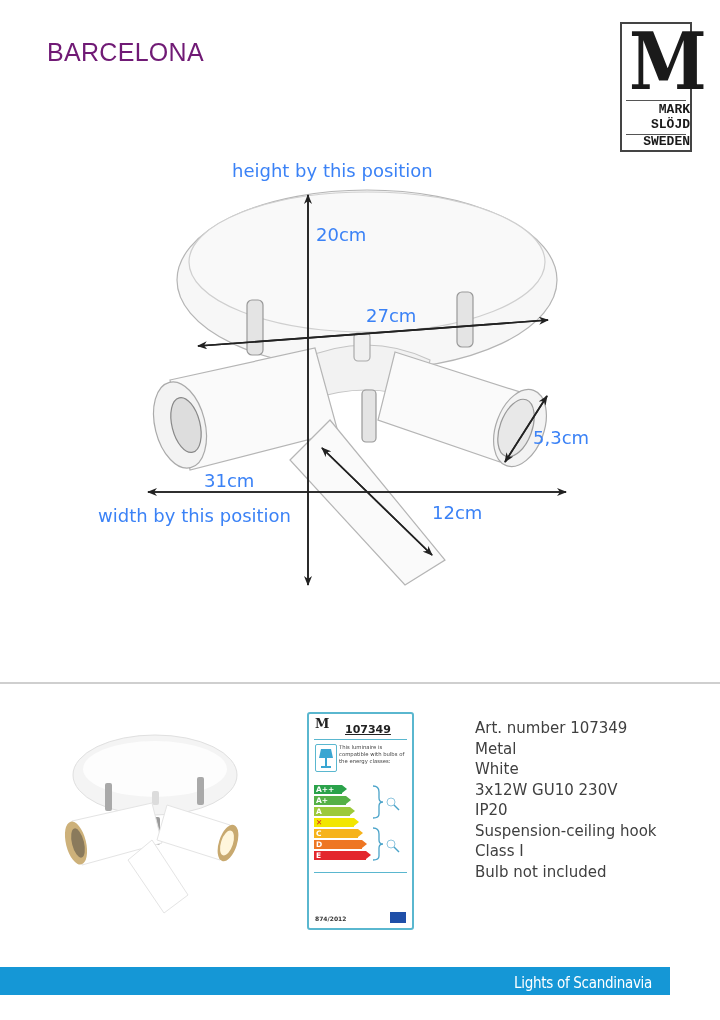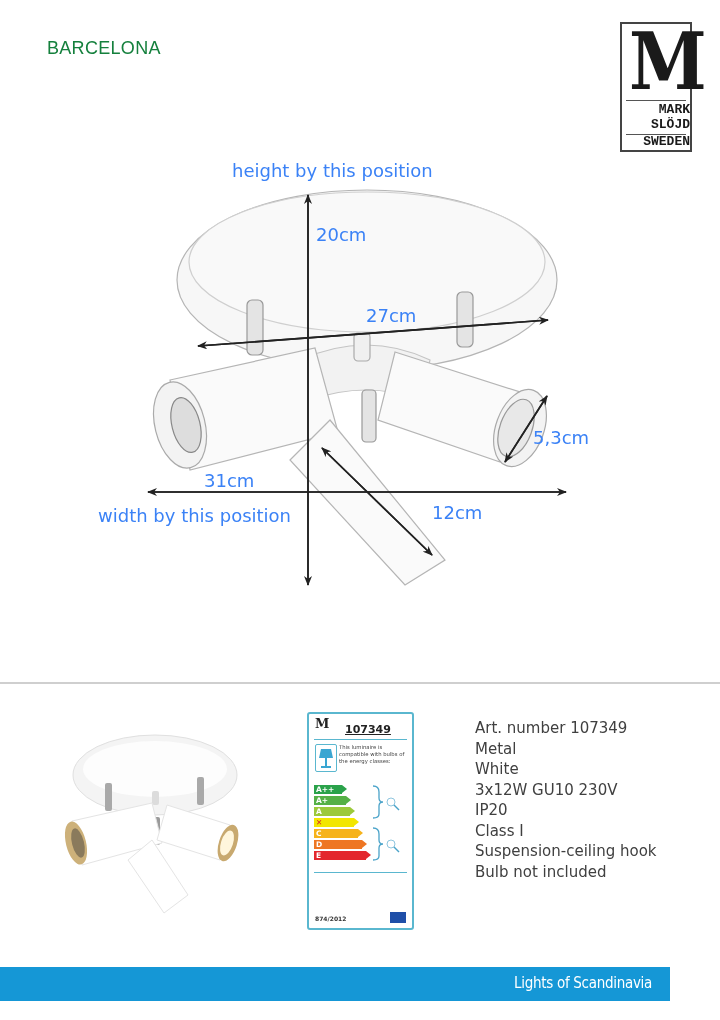--- a/index.html
+++ b/index.html
@@ -1,22 +1,22 @@
 <!DOCTYPE html>
 <html><head>
   <meta charset="utf-8">
   <style>
     html, body { margin: 0; padding: 0; background: #ffffff; }
     body { width: 720px; height: 1020px; position: relative; overflow: hidden;
            font-family: "DejaVu Sans", "Liberation Sans", sans-serif; color: #1a1a1a; }
     .abs { position: absolute; }
 
     
-    .title { left: 47px; top: 38px; font-size: 18px; font-weight: 300; letter-spacing: 0.3px;
-             font-family: "Liberation Sans", sans-serif; color: #15803d; }
+    .title { left: 47px; top: 38px; font-size: 25px; font-weight: 300; letter-spacing: 0.3px;
+             font-family: "Liberation Sans", sans-serif; color: #701a75; }
 
     
     .logo { left: 620px; top: 22px; width: 72px; height: 130px; border: 2px solid #444;
             box-sizing: border-box; background: #fff; }
     .logo .m { position: absolute; left: 4px; top: 2px; width: 60px; height: 72px;
                font-family: "DejaVu Serif", serif; font-weight: bold; font-size: 78px;
                line-height: 72px; text-align: center; color: #1a1a1a; transform: scaleX(0.9); }
     .logo .rule { position: absolute; left: 4px; right: 4px; height: 1px; background: #555; }
     .logo .w { position: absolute; left: 0; right: 0; text-align: right;
                font-family: Liberation Mono, monospace; font-weight: bold; color: #1a1a1a; }
@@ -44,21 +44,21 @@
            border-top: 4.5px solid transparent; border-bottom: 4.5px solid transparent; border-left-color: inherit; }
     .elabel .reg { position: absolute; left: 6px; bottom: 6px; font-size: 6px; font-weight: bold; color: #333; }
     .elabel .eu { position: absolute; right: 6px; bottom: 5px; width: 16px; height: 11px; background: #1f4fa8; }
 
     
     .specs { left: 475px; top: 718px; font-family: "DejaVu Sans", sans-serif; font-size: 15px;
              line-height: 20.5px; color: #404040; }
     .specs div { white-space: nowrap; }
 
     
-    .footer { left: 0; top: 967px; width: 670px; height: 34px; background: #1597d6; }
+    .footer { left: 0; top: 967px; width: 670px; height: 28px; background: #1597d6; }
     .footer span { position: absolute; right: 18px; top: 7px; color: #ffffff; font-size: 15px;
                    font-family: "DejaVu Sans Condensed", "DejaVu Sans", sans-serif; letter-spacing: -0.3px; }
   </style>
 </head>
 <body>
 
 <div class="abs title">BARCELONA</div>
 
 <div class="abs logo">
   <div class="m">M</div>
@@ -174,20 +174,20 @@
   <div class="reg">874/2012</div>
   <div class="eu"></div>
 </div>
 
 <div class="abs specs">
   <div>Art. number 107349</div>
   <div>Metal</div>
   <div>White</div>
   <div>3x12W GU10 230V</div>
   <div>IP20</div>
+  <div>Suspension-ceiling hook</div>
   <div>Class I</div>
-  <div>Suspension-ceiling hook</div>
   <div>Bulb not included</div>
 </div>
 
 <div class="abs footer">
   <span>Lights of Scandinavia</span>
 </div>
 
 </body></html>

